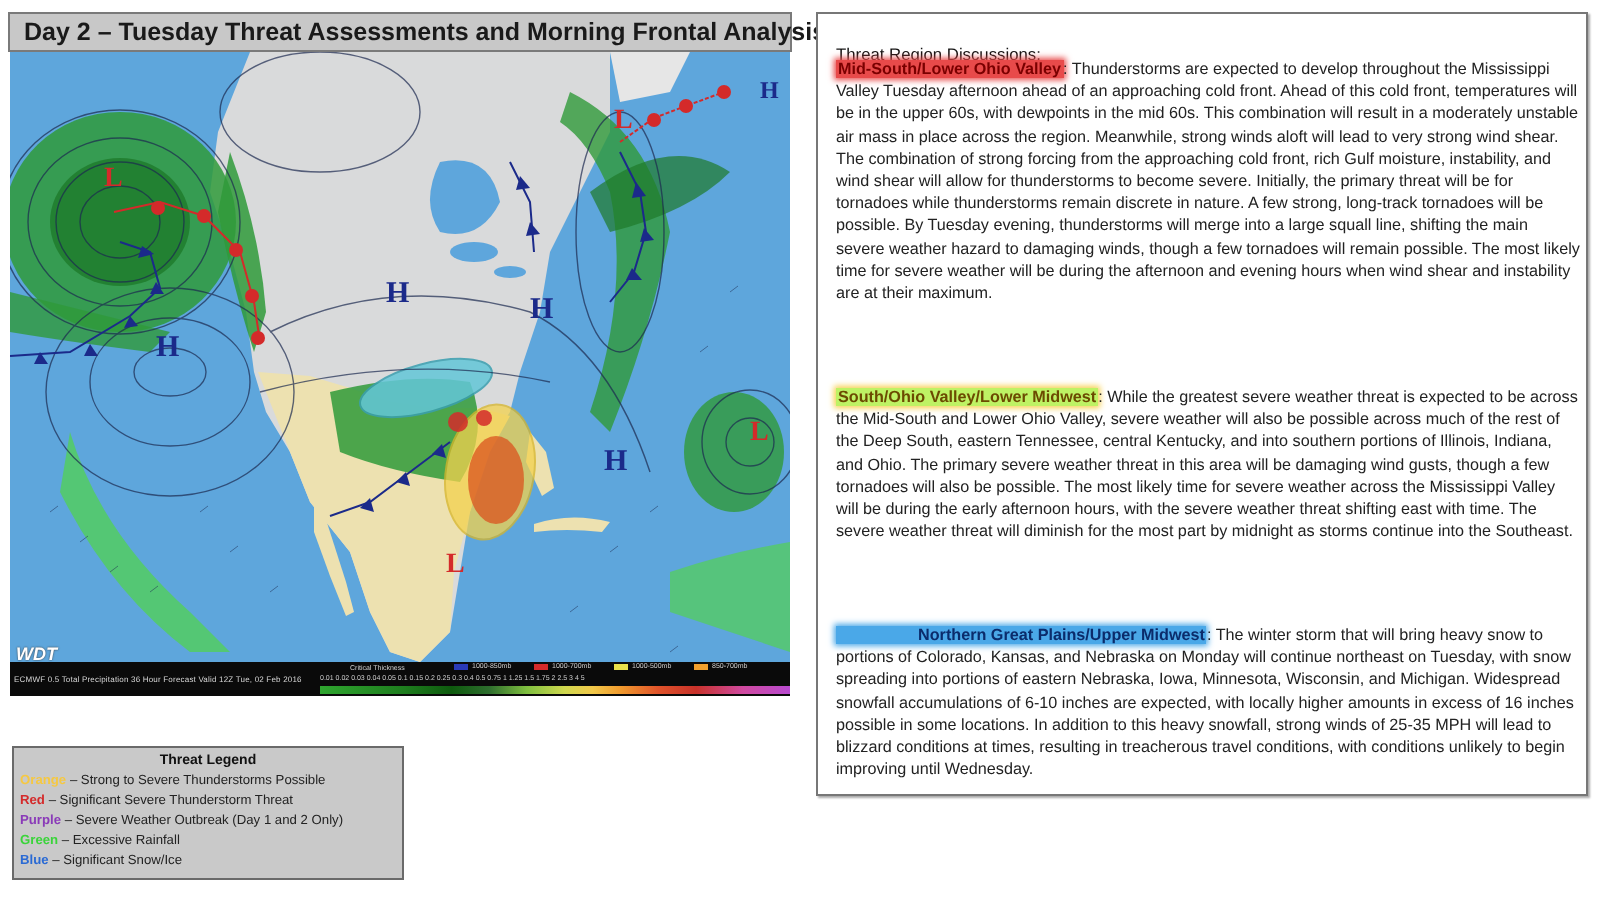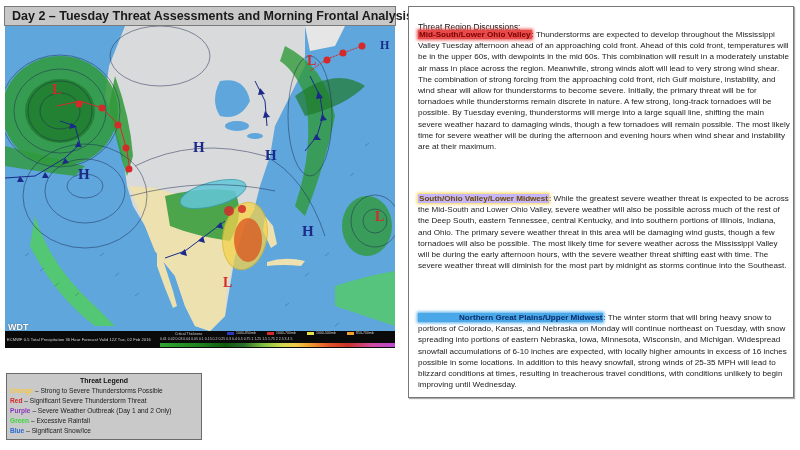--- a/index.html
+++ b/index.html
@@ -13,38 +13,38 @@
   .map { position:absolute; left:5px; top:26px; width:390px; height:322px; overflow:hidden; background:#5ea6dc; }
   .map svg { position:absolute; left:0; top:0; }
   .map-footer { position:absolute; left:0; bottom:0; width:390px; height:17px; background:#0a0a0a; }
   .map-footer .caption { position:absolute; left:2px; top:6px; font-size:4px; color:#d8d8d8; white-space:nowrap; letter-spacing:0.1px; }
   .map-footer .scale-label { position:absolute; left:170px; top:1px; font-size:3.5px; color:#cfcfcf; white-space:nowrap; }
   .map-footer .scale-values { position:absolute; left:155px; top:6px; font-size:3.5px; color:#cfcfcf; white-space:nowrap; }
   .map-footer .colorbar { position:absolute; left:155px; bottom:1px; width:235px; height:4px;
     background:linear-gradient(to right,#2fa52f 0%,#1e7d1e 18%,#0e5a0e 28%,#2e6e2e 36%,#7fbf3f 44%,#cfd84f 52%,#f2c94a 58%,#f09a2e 64%,#e0532a 72%,#c8322a 80%,#d04aa0 90%,#b84ad0 100%); }
   .thick-key { position:absolute; top:1px; height:3px; width:7px; }
   .thick-key-label { position:absolute; top:0px; font-size:3.5px; color:#cfcfcf; white-space:nowrap; }
-  .logo { position:absolute; left:3px; top:296px; font-size:9px; font-weight:bold; color:#ffffff; text-shadow:0 0 1px #333; }
+  .logo { position:absolute; left:3px; top:296px; font-size:9px; font-style:italic; font-weight:bold; color:#ffffff; text-shadow:0 0 1px #333; }
 
   .front-h { position:absolute; font-weight:bold; color:#1b2a8a; font-size:15px; font-family:"Liberation Serif", serif; }
   .front-l { position:absolute; font-weight:bold; color:#d42a2a; font-size:14px; font-family:"Liberation Serif", serif; }
 
   
   .legend { position:absolute; left:6px; top:373px; width:196px; height:67px; background:#c9c9c9; border:1px solid #6a6a6a; box-sizing:border-box; }
   .legend .legend-title { position:absolute; left:0; width:100%; top:3px; text-align:center; font-size:7px; font-weight:bold; color:#111; }
   .legend .row { position:absolute; left:3px; font-size:6.6px; color:#222; white-space:nowrap; }
   .legend .row b { font-weight:bold; }
 
   
   .disc { position:absolute; left:408px; top:6px; width:386px; height:392px; border:1px solid #777; box-shadow:1px 1px 1px #aaa; box-sizing:border-box; background:#fff; }
   .disc .heading { position:absolute; left:9px; top:15px; font-size:8.4px; font-weight:normal; color:#111; }
   .disc .para { position:absolute; left:9px; width:372px; font-size:8.1px; line-height:11.2px; color:#222; }
   .tag { font-weight:bold; padding:0 1px; }
   .tag-red { color:#7a0000; background:#e84a4a; box-shadow:0 0 3px 1px #e84a4a; }
-  .tag-yellow { color:#6b4a00; background:#c4b5fd; box-shadow:0 0 3px 1px #f7cf4a; }
+  .tag-yellow { color:#6b4a00; background:#bef264; box-shadow:0 0 3px 1px #f7cf4a; }
   .tag-blue { color:#0b2c6b; background:#4aa8e8; box-shadow:0 0 3px 1px #4aa8e8;padding-left:41px; }
 </style>
 </head>
 <body>
 
 <div class="title-bar">
   <span>Day 2 – Tuesday Threat Assessments and Morning Frontal Analysis</span>
 </div>
 
 <div class="map">

